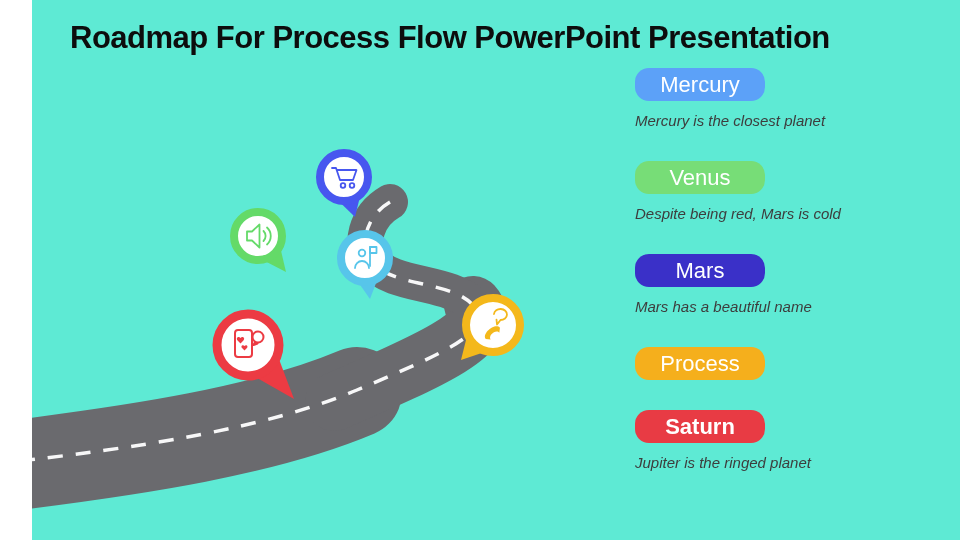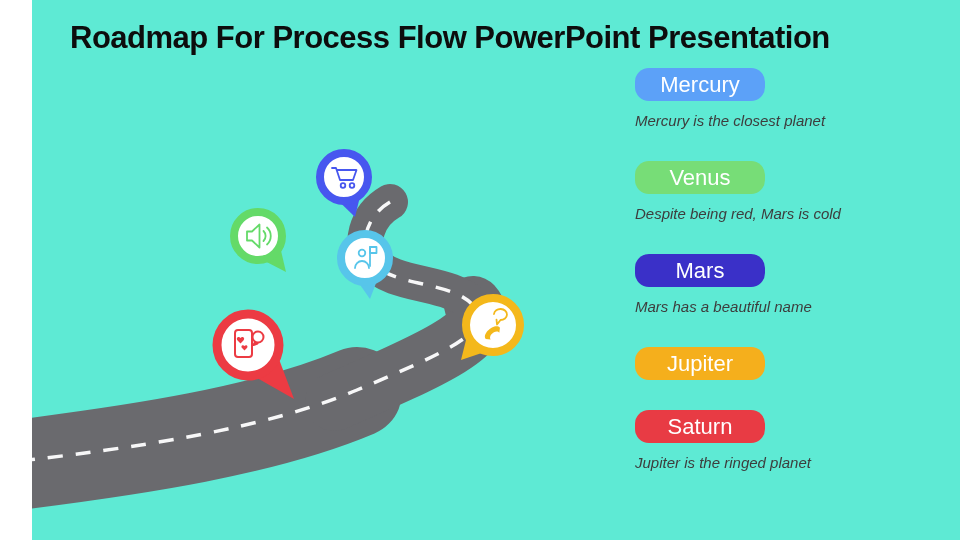--- a/index.html
+++ b/index.html
@@ -110,22 +110,22 @@
       <div class="pill" style="background-color: rgb(119, 221, 119);">Venus</div>
       <div class="desc">Despite being red, Mars is cold</div>
     </div>
 
     <div class="legend-item">
       <div class="pill" style="background-color: rgb(58, 48, 200);">Mars</div>
       <div class="desc">Mars has a beautiful name</div>
     </div>
 
     <div class="legend-item">
-      <div class="pill" style="background-color: rgb(245, 175, 28);">Jupiter</div>
+      <div class="pill" style="background-color: rgb(245, 175, 28);">Process</div>
     </div>
 
     <div class="legend-item">
-      <div class="pill" style="background-color: rgb(232, 59, 68);">Saturn</div>
+      <div class="pill" style="background-color: rgb(232, 59, 68); font-weight: bold;">Saturn</div>
       <div class="desc">Jupiter is the ringed planet</div>
     </div>
 
   </div>
 </div>
 
 </body></html>

